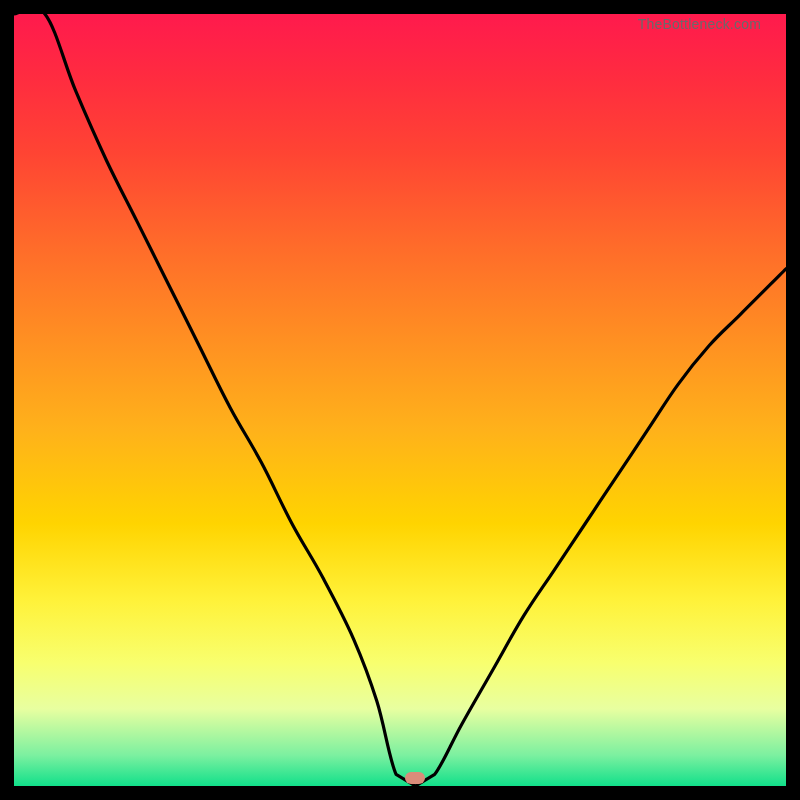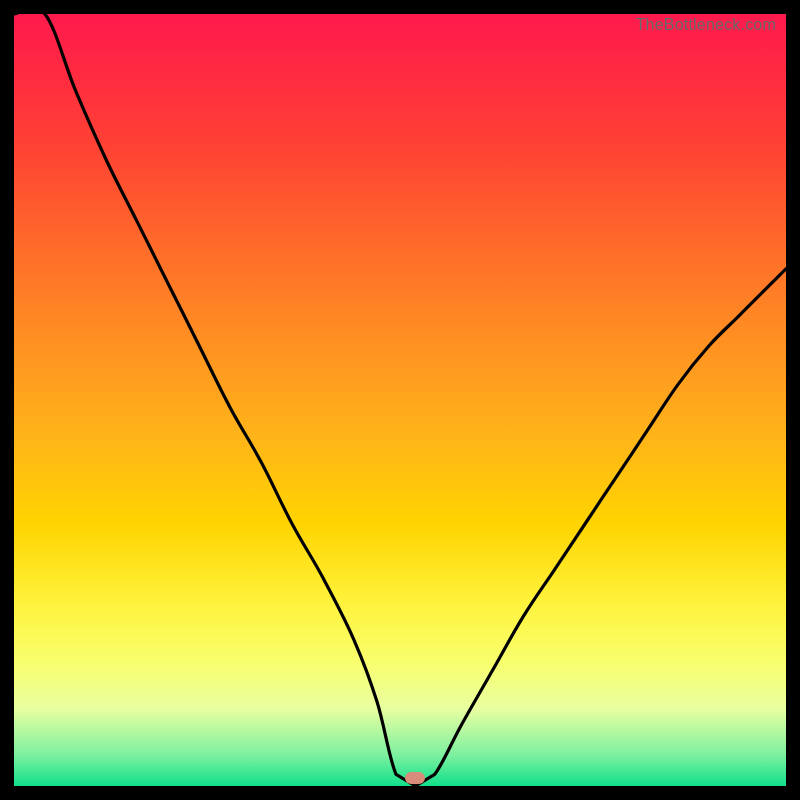--- a/index.html
+++ b/index.html
@@ -36,23 +36,23 @@
       #fff23a 76%,
       #f8ff6e 84%,
       #e8ffa0 90%,
       #7cf0a0 96%,
       #11e08a 100%
     );
   }
   .watermark {
     position: absolute;
     top: 2px;
-    right: 10px;
+    right: 25px;
     color: #6a6a6a;
-    font-size: 16px;
+    font-size: 14px;
     font-weight: 500;
     letter-spacing: 0.2px;
     user-select: none;
     margin-left: 21px;
   }
   svg.curve {
     position: absolute;
     left: 0;
     top: 0;
     width: 772px;

